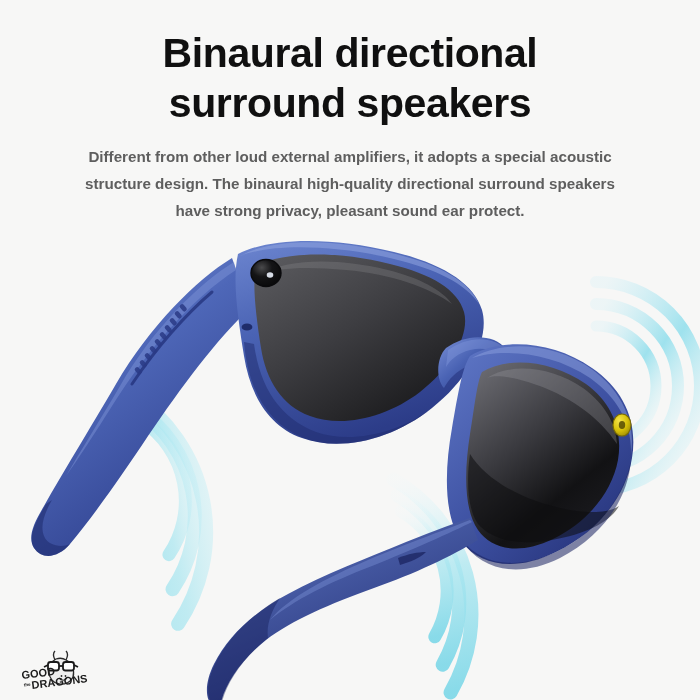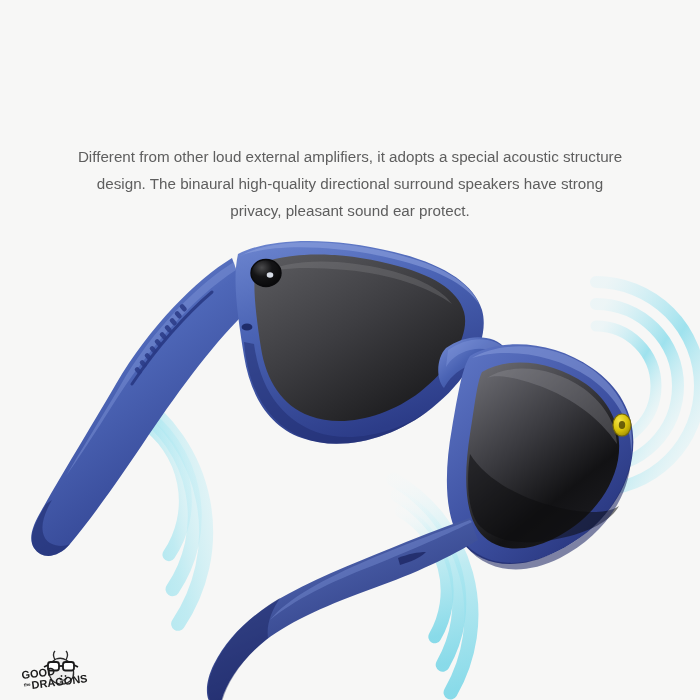--- a/index.html
+++ b/index.html
@@ -36,21 +36,21 @@
   }
 
   .body-copy {
     position: absolute;
     left: 72px;
     top: 143px;
     width: 556px;
     text-align: center;
     font-size: 15.2px;
     line-height: 27px;
-    font-weight: 400;
+    font-weight: 700;
     color: #5e5e5e;
   }
 
   
   .stage {
     position: absolute;
     left: 0;
     top: 222px;
     width: 700px;
     height: 478px;
@@ -73,20 +73,22 @@
     display: block;
     width: 80px;
     height: 46px;
   }
 </style>
 </head>
 <body>
 
 <div class="page">
 
+  <div class="heading">Binaural directional
+surround speakers</div>
 
   <div class="body-copy">Different from other loud external amplifiers, it adopts a special acoustic structure design. The binaural high-quality directional surround speakers have strong privacy, pleasant sound ear protect.</div>
 
   <div class="stage">
     <svg viewBox="0 0 700 478" xmlns="http://www.w3.org/2000/svg">
       <defs>
 
         <linearGradient id="gFrameA" x1="0" y1="0" x2="0.4" y2="1">
           <stop offset="0%" stop-color="#6d86d0"></stop>
           <stop offset="42%" stop-color="#4a63b4"></stop>

